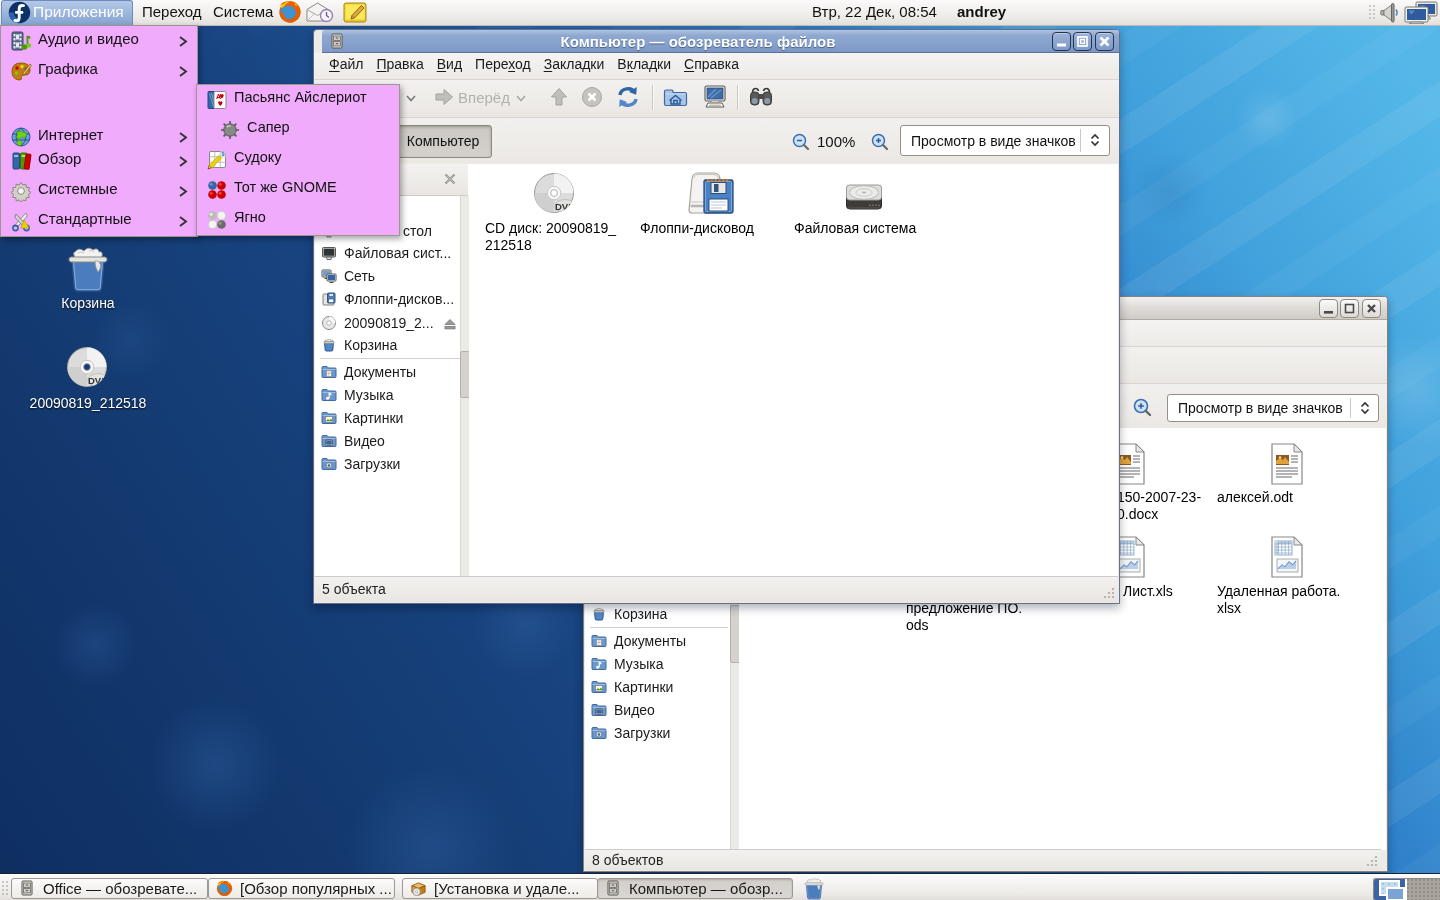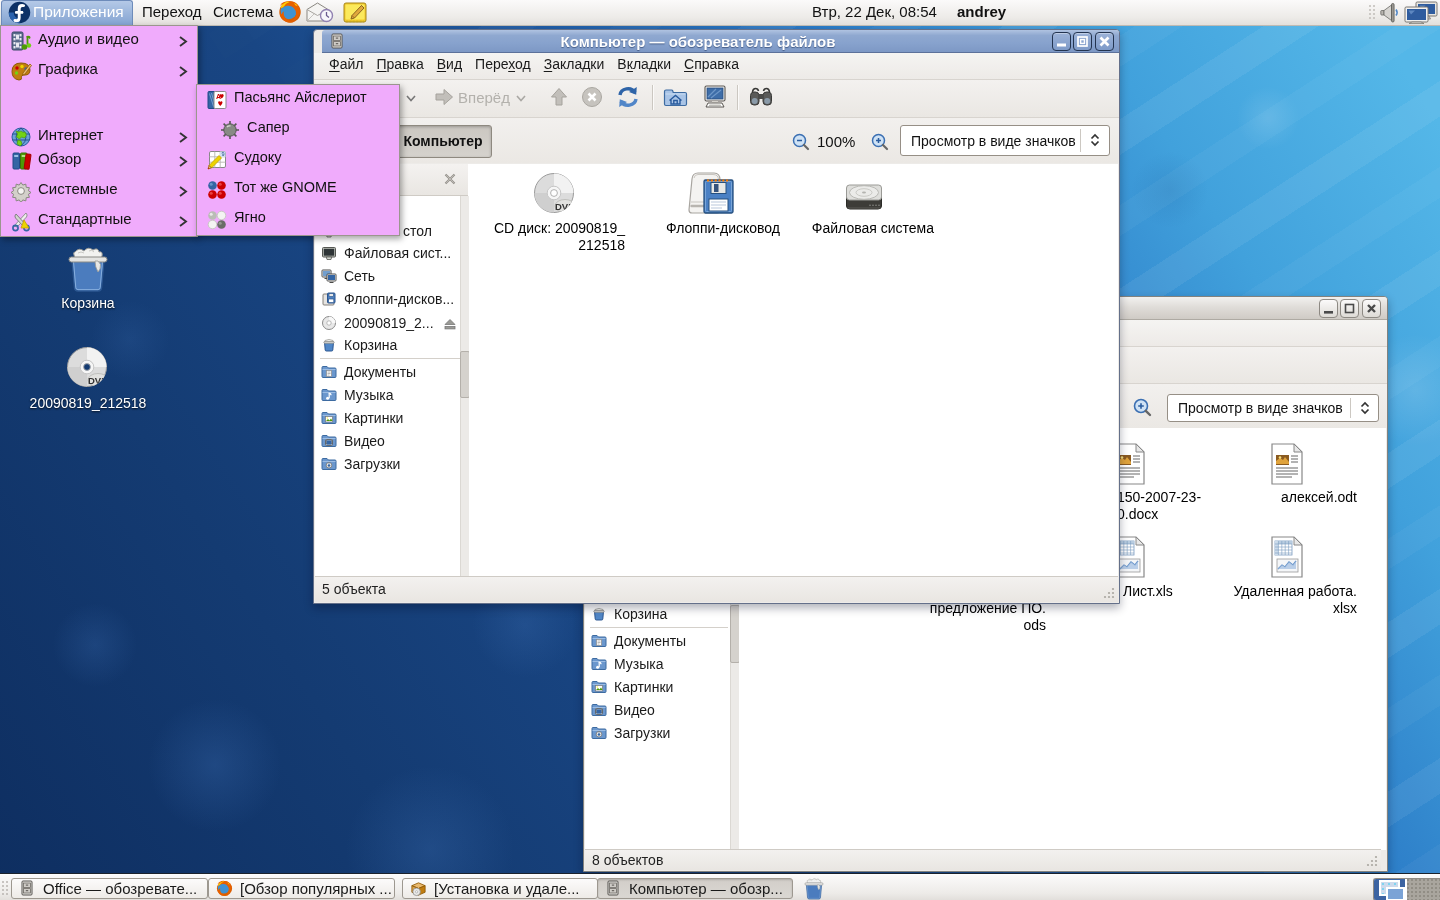--- a/index.html
+++ b/index.html
@@ -26,21 +26,21 @@
 .tbar.unfocus{background:linear-gradient(#f2f1ef 0%, #e0ddd9 45%, #cfcbc5 100%);border-bottom:1px solid #aeaaa3;}
 .wbtn{position:absolute;top:2px;width:17px;height:17px;border-radius:4px;}
 .wbtn.f{border:1px solid #233450;background:linear-gradient(#9cb3d8,#7e9ac8);box-shadow:inset 0 1px 0 rgba(255,255,255,.35);}
 .wbtn.u{border:1px solid #8d8983;background:linear-gradient(#fbfafa,#dedbd6);}
 .menubar{position:absolute;font-size:14px;color:#1a1a1a;white-space:nowrap;}
 .menubar span{margin-right:13px;}
 .menubar u{text-decoration:underline;text-underline-offset:2px;}
 .sep{position:absolute;width:1px;background:#cbc7c1;box-shadow:1px 0 0 #fbfaf9;}
 .srow{position:absolute;left:7px;font-size:14px;color:#1a1a1a;white-space:nowrap;}
 .srow svg{vertical-align:-3px;margin-right:7px;}
-.ilabel{position:absolute;font-size:14px;color:#000;text-align:right;line-height:17px;}
+.ilabel{position:absolute;font-size:14px;color:#000;text-align:left;line-height:17px;}
 .status{position:absolute;background:linear-gradient(#f3f1ef,#e9e6e2);border-top:1px solid #cfcbc5;font-size:14px;color:#222;}
 #toppanel{position:absolute;left:0;top:0;width:1440px;height:25px;background:linear-gradient(#fbfafa,#edebe8 70%,#e3e0dc);border-bottom:1px solid #bebab3;z-index:40;}
 #botpanel{position:absolute;left:0;top:874px;width:1440px;height:26px;background:linear-gradient(#fbfafa,#edebe8 70%,#e0ddd9);border-top:1px solid #fdfdfd;z-index:40;box-shadow:0 -1px 0 #1b222c;}
 .taskbtn{position:absolute;top:3px;height:19px;border:1px solid #9d9890;border-radius:3px;background:linear-gradient(#fcfbfb,#eeebe7);font-size:15px;color:#1a1a1a;}
 .taskbtn svg{position:absolute;left:7px;top:1px;}
 .taskbtn span{position:absolute;left:31px;top:1px;white-space:nowrap;}
 .menu{position:absolute;background:#f0abfc;border:1px solid #9b968e;box-shadow:2px 3px 6px rgba(0,0,0,.35);z-index:50;}
 .mitem{position:absolute;left:1px;right:1px;height:30px;font-size:inherit;color:#111;}
 .menu{font-size:15px;}
 .mitem .txt{position:absolute;left:36px;top:4px;}
@@ -401,21 +401,21 @@
       <rect x="2.5" y="7" width="8.5" height="13" rx="3.5" fill="#5a5a58" stroke="#3a3a38"></rect>
       <rect x="15" y="7" width="8.5" height="13" rx="3.5" fill="#5a5a58" stroke="#3a3a38"></rect>
       <rect x="10" y="9" width="6" height="5" fill="#4a4a48"></rect>
       <circle cx="6.7" cy="16" r="3" fill="#8a9aa8"></circle>
       <circle cx="19.2" cy="16" r="3" fill="#8a9aa8"></circle>
       <path d="M4.5 7 Q5 3.5 7.5 3.5 Q10 3.5 10.5 6 M15.5 6 Q16 3.5 18.5 3.5 Q21 3.5 21.5 7" fill="none" stroke="#3a3a38" stroke-width="1.6"></path>
     </svg>
 
   <div class="abs" style="left:0;top:88px;width:100%;height:45px;background:linear-gradient(#f2f0ee,#ebe8e4);"></div>
   <div class="abs" style="left:80px;top:95px;width:96px;height:31px;background:linear-gradient(#cbc7c1,#d5d2cd);border:1px solid #8e8980;border-radius:3px;box-shadow:inset 0 1px 3px rgba(0,0,0,.25);">
-    <div class="abs" style="left:0;right:0;top:7px;text-align:center;font-size:14px;font-weight:bold;color:#111;">Компьютер</div>
+    <div class="abs" style="left:0;right:0;top:7px;text-align:center;font-size:14px;font-weight:normal;color:#111;">Компьютер</div>
   </div>
   <svg class="abs" style="left:477px;top:102px;" width="20" height="20" viewBox="0 0 20 20">
       <circle cx="8.5" cy="8.5" r="6" fill="#cfe2f5" stroke="#3b6fb2" stroke-width="1.5"></circle>
       <path d="M6 8.5h5" stroke="#2a5c9e" stroke-width="1.5"></path>
       <path d="M13 13 L17 17" stroke="#666" stroke-width="2.2" stroke-linecap="round"></path>
     </svg>
   <div class="abs" style="left:503px;top:103px;font-size:15px;color:#111;">100%</div>
   <svg class="abs" style="left:556px;top:102px;" width="20" height="20" viewBox="0 0 20 20">
       <circle cx="8.5" cy="8.5" r="6" fill="#cfe2f5" stroke="#3b6fb2" stroke-width="1.5"></circle>
       <path d="M8.5 6v5M6 8.5h5" stroke="#2a5c9e" stroke-width="1.5"></path>

